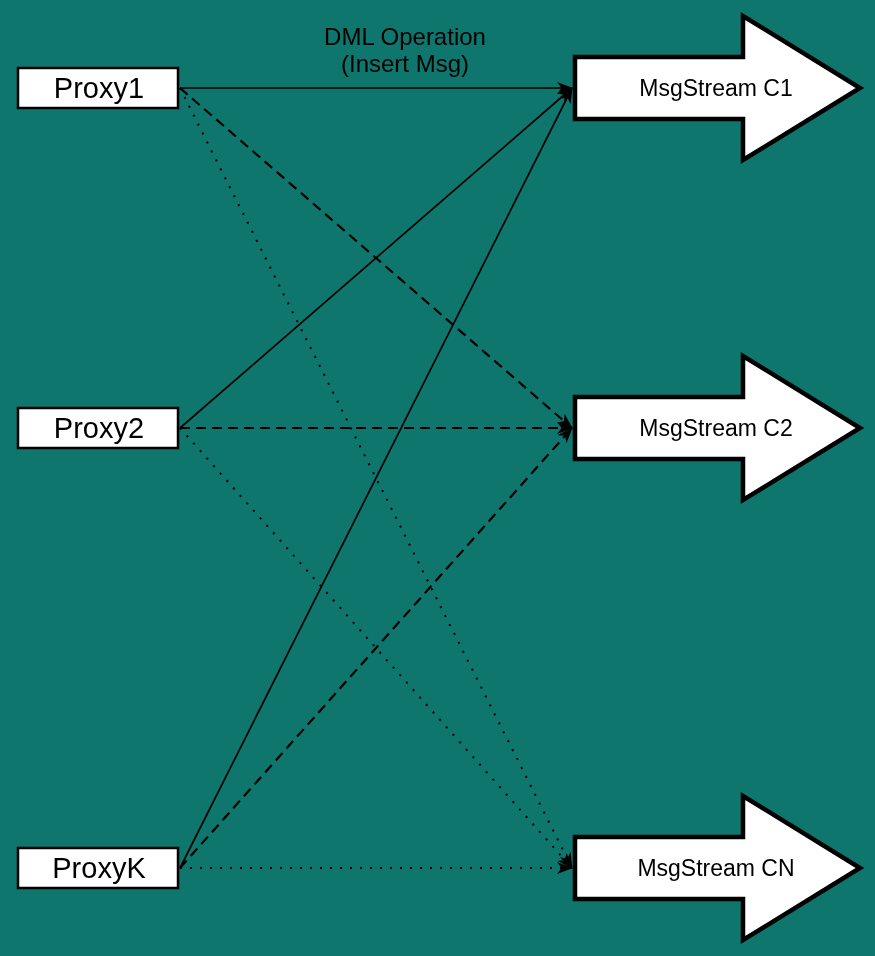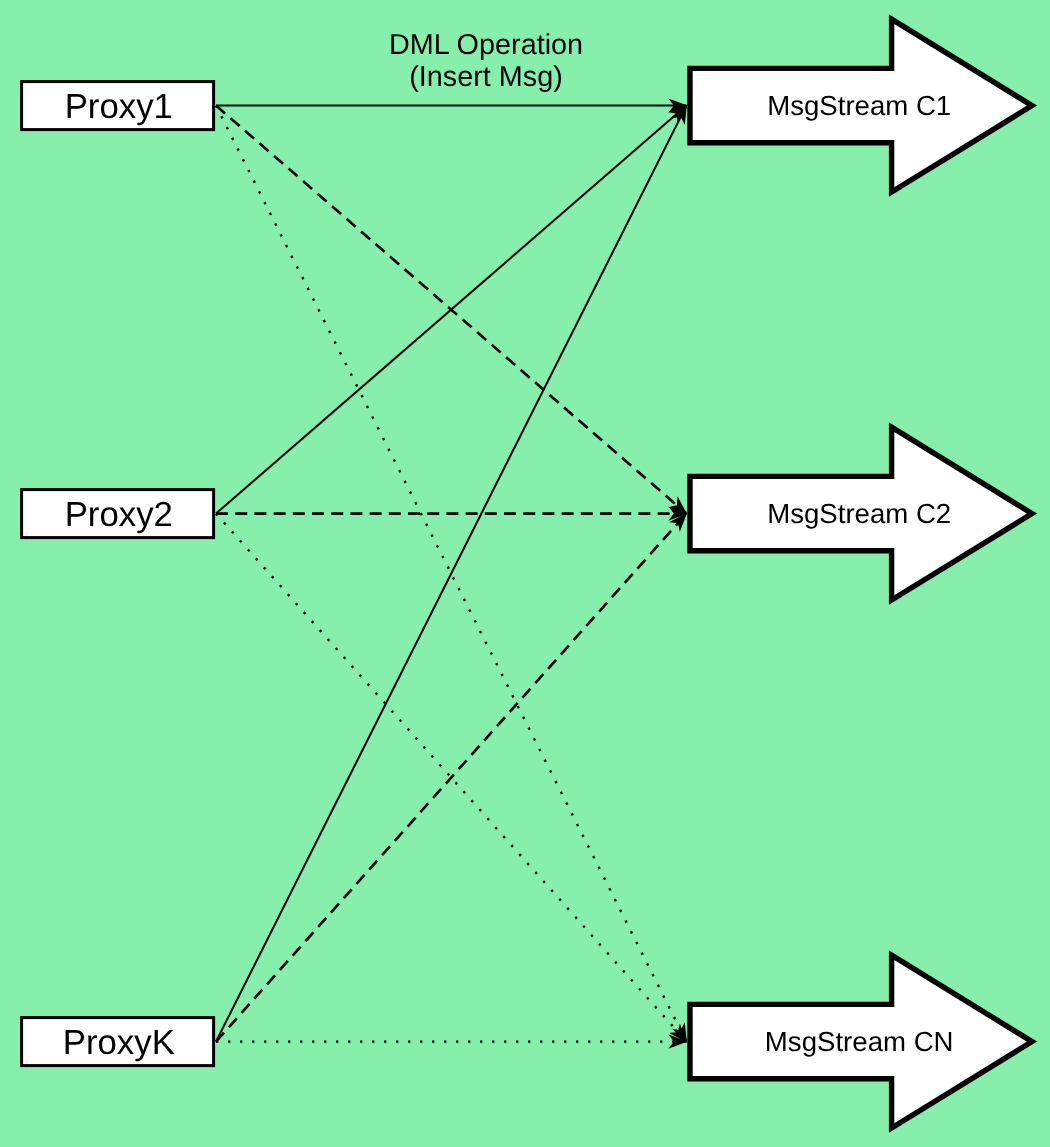--- a/index.html
+++ b/index.html
@@ -4,21 +4,21 @@
 <style>
   html, body {
     margin: 0;
     padding: 0;
     background: #ffffff;
   }
   .canvas {
     position: relative;
     width: 875px;
     height: 956px;
-    background: #86efac;
+    background: #0f766e;
     font-family: "Liberation Sans", sans-serif;
   }
   svg { display: block; }
   .proxy-box {
     fill: #ffffff;
     stroke: #000000;
     stroke-width: 2.5;
   }
   .stream-arrow {
     fill: #ffffff;

